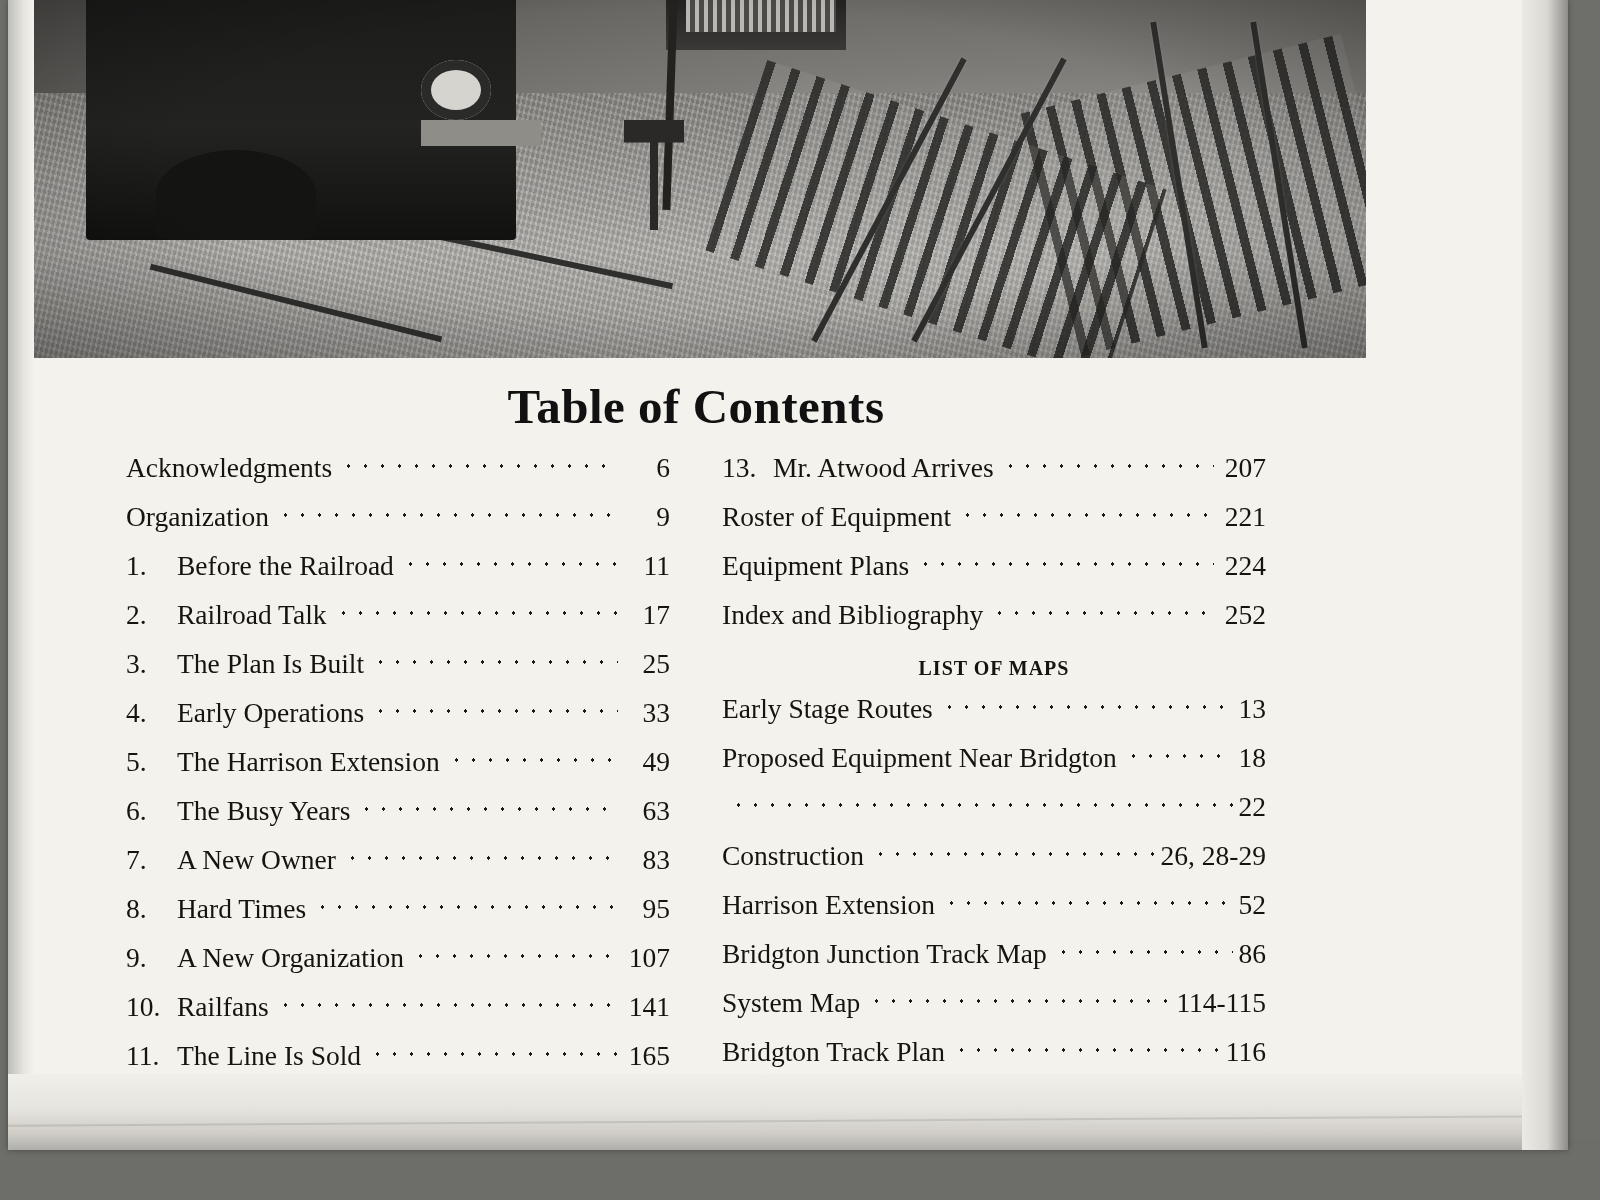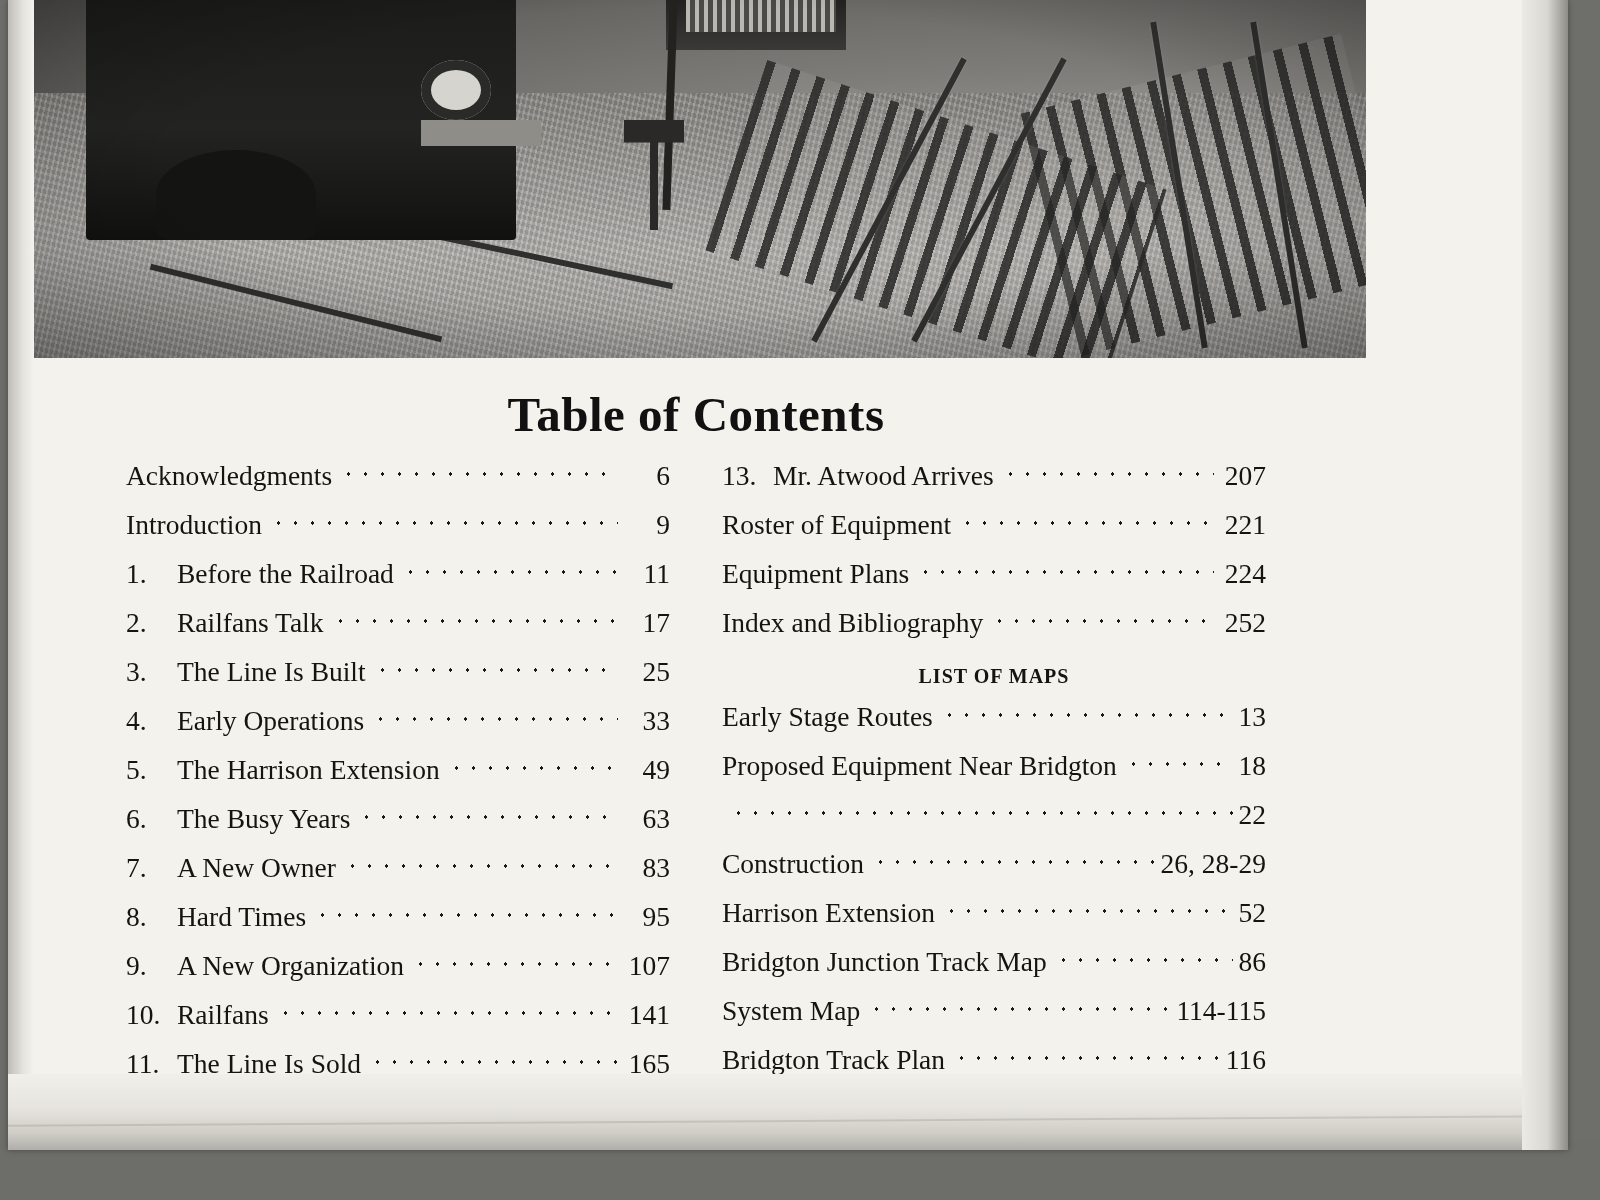--- a/index.html
+++ b/index.html
@@ -169,21 +169,21 @@
     left: 18px; top: 358px;
     width: 1340px;
   }
   #toc-title {
     text-align: center;
     font-family: "Liberation Serif", serif;
     font-weight: bold;
     font-size: 49px;
     letter-spacing: 0.5px;
     color: #111;
-    margin-top: 28px;
+    margin-top: 20px;
     margin-bottom: 14px;
   }
   .columns {
     display: flex;
     gap: 52px;
     padding: 0 100px 0 100px;
   }
   .col { width: 570px; }
 
   .entry {
@@ -287,42 +287,42 @@
 
           <div class="entry noindent">
 
             <span class="label">Acknowledgments</span>
             <span class="leader"></span>
             <span class="page">6</span>
           </div>
 
           <div class="entry noindent">
 
-            <span class="label">Introduction</span>
+            <span class="label">Organization</span>
             <span class="leader"></span>
             <span class="page">9</span>
           </div>
 
           <div class="entry indent">
             <span class="num">1.</span>
             <span class="label">Before the Railroad</span>
             <span class="leader"></span>
             <span class="page">11</span>
           </div>
 
           <div class="entry indent">
             <span class="num">2.</span>
-            <span class="label">Railfans Talk</span>
+            <span class="label">Railroad Talk</span>
             <span class="leader"></span>
             <span class="page">17</span>
           </div>
 
           <div class="entry indent">
             <span class="num">3.</span>
-            <span class="label">The Line Is Built</span>
+            <span class="label">The Plan Is Built</span>
             <span class="leader"></span>
             <span class="page">25</span>
           </div>
 
           <div class="entry indent">
             <span class="num">4.</span>
             <span class="label">Early Operations</span>
             <span class="leader"></span>
             <span class="page">33</span>
           </div>

